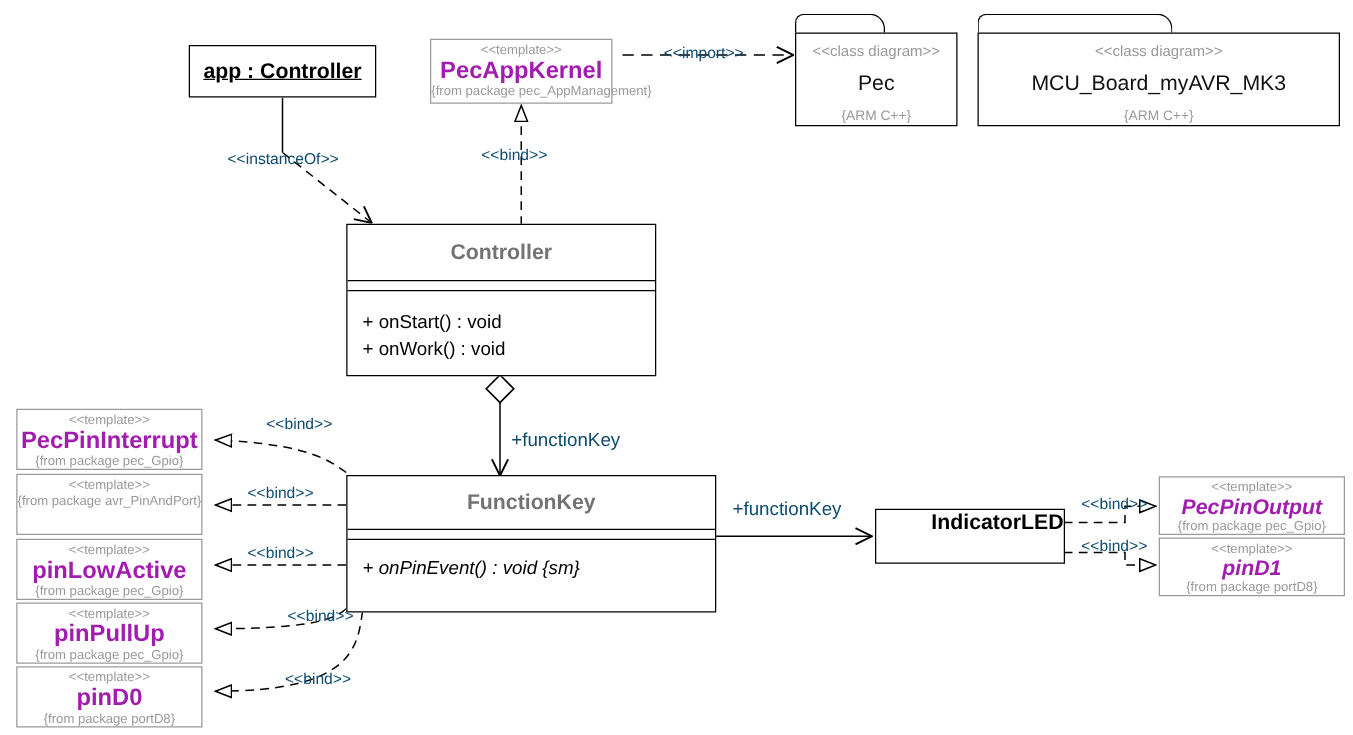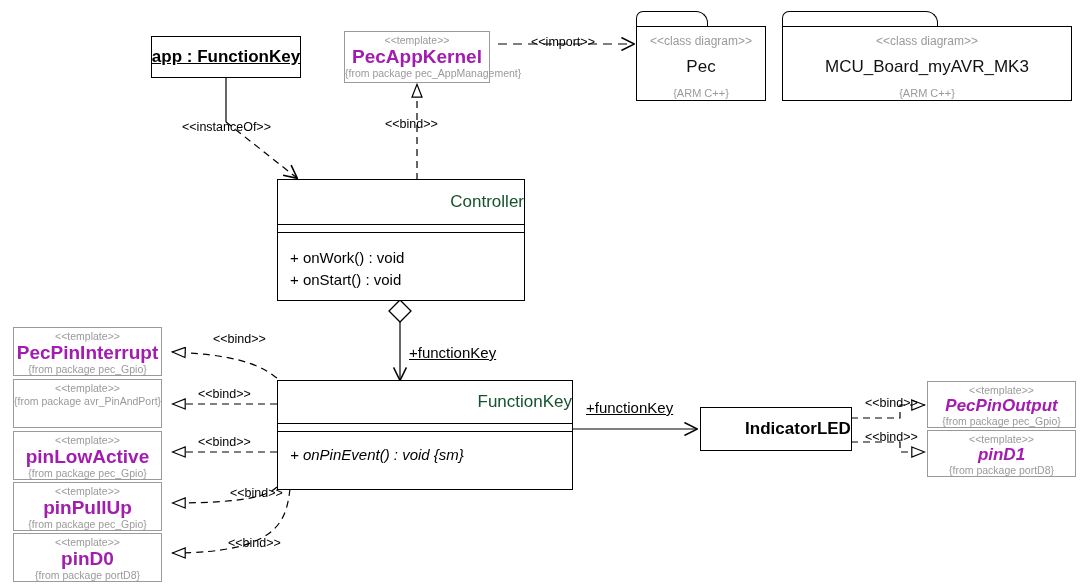--- a/index.html
+++ b/index.html
@@ -34,24 +34,24 @@
     position: absolute;
     box-sizing: border-box;
     background: #ffffff;
   }
 
   
   .classbox {
     border: 1.6px solid #000;
   }
   .classbox .cb-title {
-    text-align: right;
-    font-weight: normal;
+    text-align: center;
+    font-weight: bold;
     font-size: 17px;
-    color: #14532d;
+    color: #737373;
     line-height: 1;
     white-space: nowrap;
   }
   .classbox .cb-sep {
     border-top: 1.6px solid #000;
     height: 0;
     font-size: 0;
   }
   .classbox .cb-attrs {
     height: 7px;
@@ -80,21 +80,20 @@
     font-weight: bold;
     font-size: 17px;
     text-decoration: underline;
     white-space: nowrap;
   }
 
   
   .simplebox {
     border: 1.8px solid #000;
     display: flex;
-    align-items: center;
     justify-content: center;
     padding-left: 44px;
   }
   .simplebox .sb-title {
     font-weight: bold;
     font-size: 17px;
     white-space: nowrap;
   }
 
   
@@ -169,27 +168,26 @@
     font-size: 11px;
     color: #9a9a9a;
     margin-top: 10px;
     white-space: nowrap;
   }
 
   
   .edge-label {
     position: absolute;
     font-size: 12.5px;
-    color: #000000;
+    color: #0c4a6e;
     white-space: nowrap;
     background: transparent;
   }
   .edge-label.role {
     font-size: 15px;
-    text-decoration: underline;
   }
   svg line, svg path, svg polyline, svg polygon {
     shape-rendering: geometricPrecision;
   }
 </style>
 </head>
 <body>
 
 <div id="canvas">
 
@@ -259,21 +257,21 @@
     <g>
       <path d="M851,418 L900,418 L900,405 L925,405" fill="none" stroke="#000" stroke-width="1.2" stroke-dasharray="7,5" marker-end="url(#hollowTri)"></path>
     </g>
      pinD1 --&gt;
     <g>
       <path d="M851,442 L900,442 L900,452 L925,452" fill="none" stroke="#000" stroke-width="1.2" stroke-dasharray="7,5" marker-end="url(#hollowTri)"></path>
     </g>
   </svg>
 
   <div class="node objbox" style="left:151px; top:36px; width:150px; height:42px;">
-    <span class="ob-title">app : FunctionKey</span>
+    <span class="ob-title">app : Controller</span>
   </div>
 
   <div class="node tplbox" style="left:344px; top:31px; width:146px; height:52px;">
     <div class="tpl-stereo">&lt;&lt;template&gt;&gt;</div>
     <div class="tpl-name">PecAppKernel</div>
     <div class="tpl-pkg">{from package pec_AppManagement}</div>
   </div>
 
   <div class="pkgbox" style="left:636px; top:11px; width:130px; height:90px;">
     <div class="pkg-tab" style="width:72px;"></div>
@@ -292,22 +290,22 @@
       <div class="pkg-lang">{ARM C++}</div>
     </div>
   </div>
 
   <div class="node classbox" style="left:277px; top:179px; width:248px; height:122px;">
     <div class="cb-title" style="padding:13px 0 14px 0;">Controller</div>
     <div class="cb-sep"></div>
     <div class="cb-attrs"></div>
     <div class="cb-sep"></div>
     <div class="cb-ops">
+      <div class="op">+ onStart() : void</div>
       <div class="op">+ onWork() : void</div>
-      <div class="op">+ onStart() : void</div>
     </div>
   </div>
 
   <div class="node classbox" style="left:277px; top:380px; width:296px; height:110px;">
     <div class="cb-title" style="padding:12px 0 13px 0;">FunctionKey</div>
     <div class="cb-sep"></div>
     <div class="cb-attrs"></div>
     <div class="cb-sep"></div>
     <div class="cb-ops" style="padding-top:12px;">
       <div class="op italic">+ onPinEvent() : void {sm}</div>

